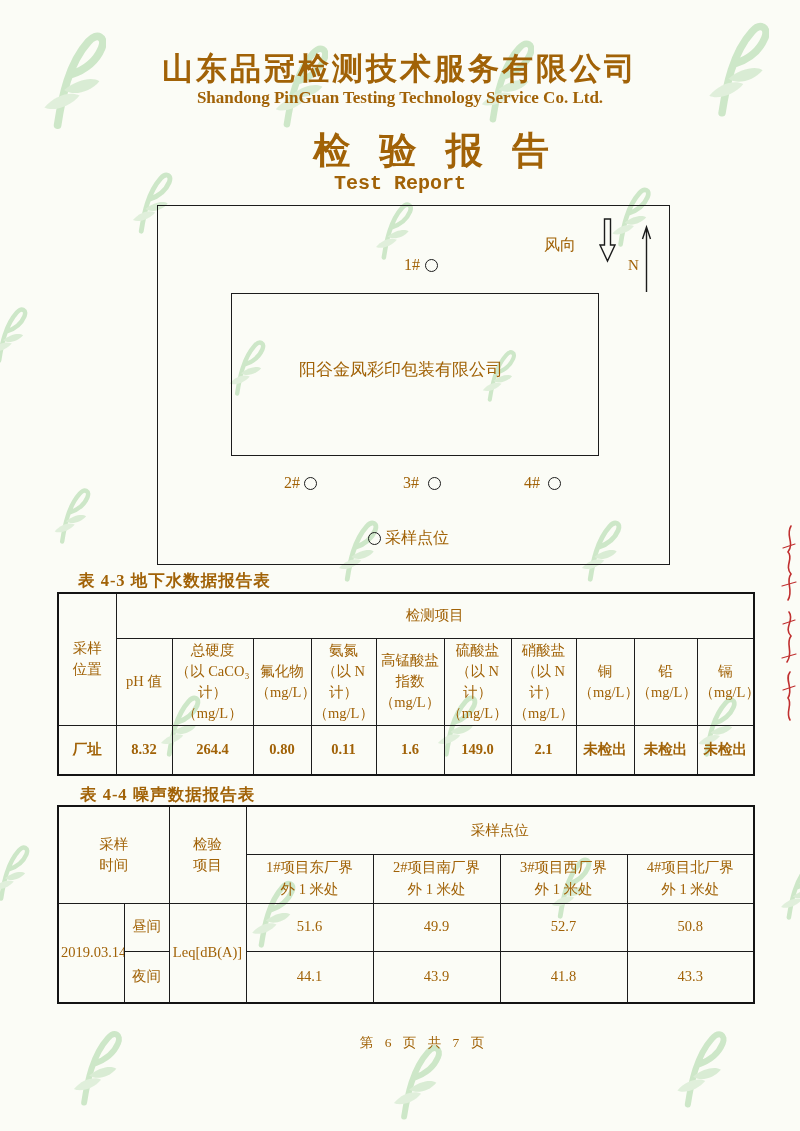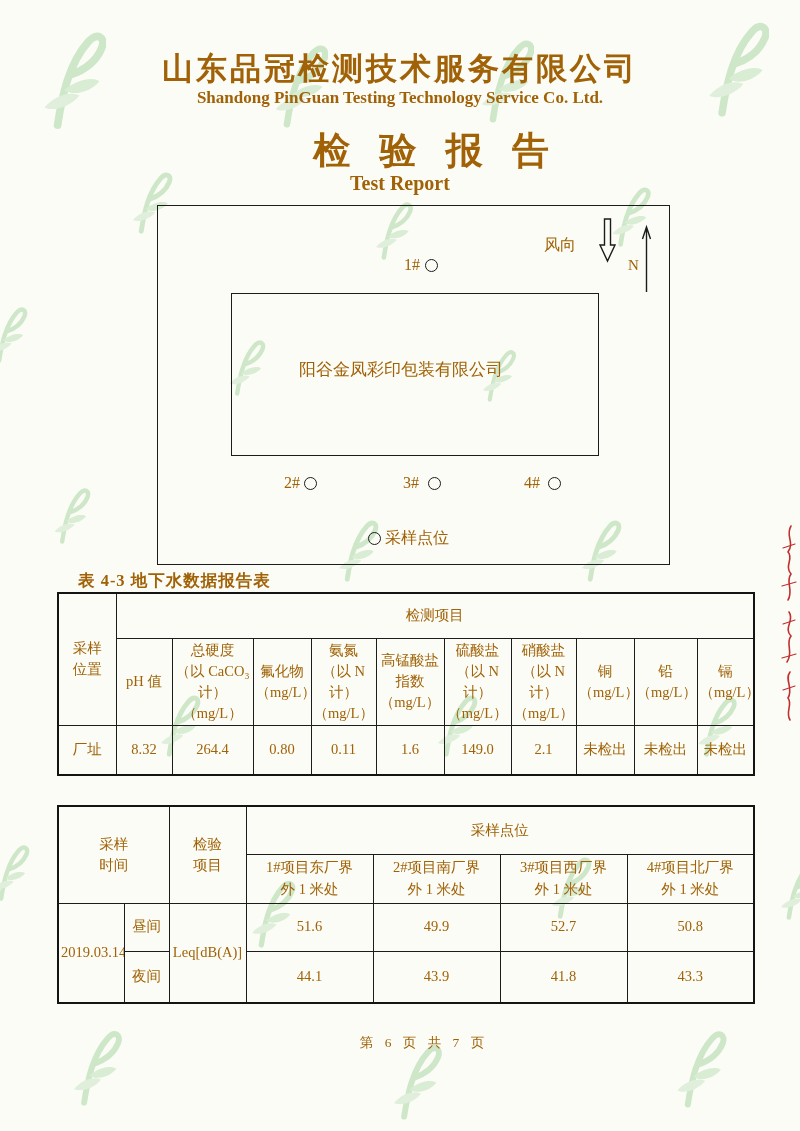--- a/index.html
+++ b/index.html
@@ -22,21 +22,21 @@
     position:absolute;top:88px;left:0;width:100%;
     text-align:center;font-size:17px;font-weight:bold;
   }
   .report-title-cn{
     position:absolute;top:126px;left:0;width:100%;
     text-align:center;font-size:37px;font-weight:bold;letter-spacing:10px;padding-left:36px;
   }
   .report-title-en{
     position:absolute;top:172px;left:0;width:100%;
     text-align:center;font-size:20px;font-weight:bold;
-    font-family:Liberation Serif, serif;
+    font-family:Liberation Mono, monospace;
   }
   
   .diagram{
     position:absolute;left:157px;top:205px;width:511px;height:358px;
     border:1.6px solid #1c1c1c;background:transparent;
   }
   .inner-box{
     position:absolute;left:73px;top:87px;width:366px;height:161px;
     border:1.6px solid #1c1c1c;
   }
@@ -59,21 +59,21 @@
   }
   table.rep td{
     border:1.3px solid #1c1c1c;text-align:center;vertical-align:middle;
     font-size:14.5px;line-height:1.45;padding:1px 2px;
     overflow:hidden;
   }
   .pre{white-space:pre-line;}
   .t43{left:57px;top:592px;width:696px;}
   .t43 .r1{height:45px;}
   .t43 .r2{height:75px;}
-  .t43 .r3{height:50px;}
+  .t43 .r3{height:50px;font-weight:bold;}
   .t44{left:57px;top:805px;width:696px;}
   .t44 .r1{height:48px;}
   .t44 .r2{height:49px;}
   .t44 .r3{height:48px;}
   .t44 .r4{height:52px;}
   .val{font-size:15px;}
   
   .footer{
     position:absolute;top:1034px;left:0;width:100%;text-align:center;
     font-size:13.5px;letter-spacing:4px;padding-left:24px;
@@ -256,20 +256,21 @@
       <td class="val">1.6</td>
       <td class="val">149.0</td>
       <td class="val">2.1</td>
       <td class="val">未检出</td>
       <td class="val">未检出</td>
       <td class="val">未检出</td>
     </tr>
   </tbody>
     </table>
 
+  <div class="tbl-title" style="left:80px;top:784px">表 4-4 噪声数据报告表</div>
   <table class="rep t44">
     <colgroup>
       <col style="width:66px">
         <col style="width:45px">
         <col style="width:77px">
       <col style="width:127px">
         <col style="width:127px">
         <col style="width:127px">
         <col style="width:127px">
     </colgroup>

